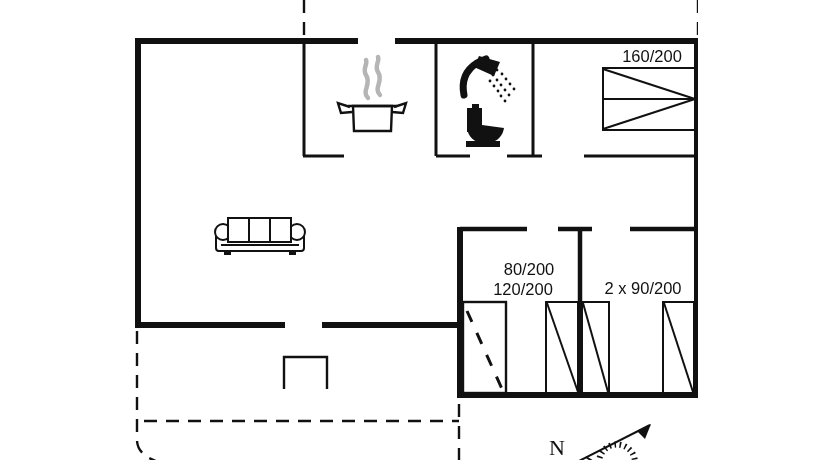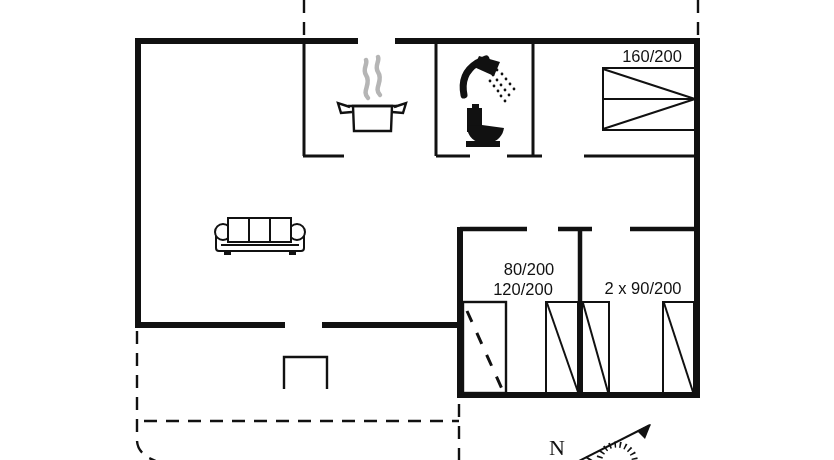--- a/index.html
+++ b/index.html
@@ -1,16 +1,16 @@
 <!DOCTYPE html>
 <html><head>
 <meta charset="utf-8">
 <style>
   html,body{margin:0;padding:0;background:#ffffff;}
-  .stage{position:relative;width:834px;height:460px;background:#ffffff;overflow:hidden;
+  .stage{position:relative;width:698px;height:460px;background:#ffffff;overflow:hidden;
          font-family:"Liberation Sans",sans-serif;}
   svg{display:block;}
   .ink-stroke{stroke:#111111;fill:none;}
   .ink-fill{fill:#111111;stroke:none;}
   .white-fill{fill:#ffffff;}
   .outer-wall{stroke-width:6;}
   .inner-wall{stroke-width:3;}
   .room-wall{stroke-width:4.5;}
   .dashed{stroke-width:2.4;stroke-dasharray:13 9;}
   .thin{stroke-width:2;}

